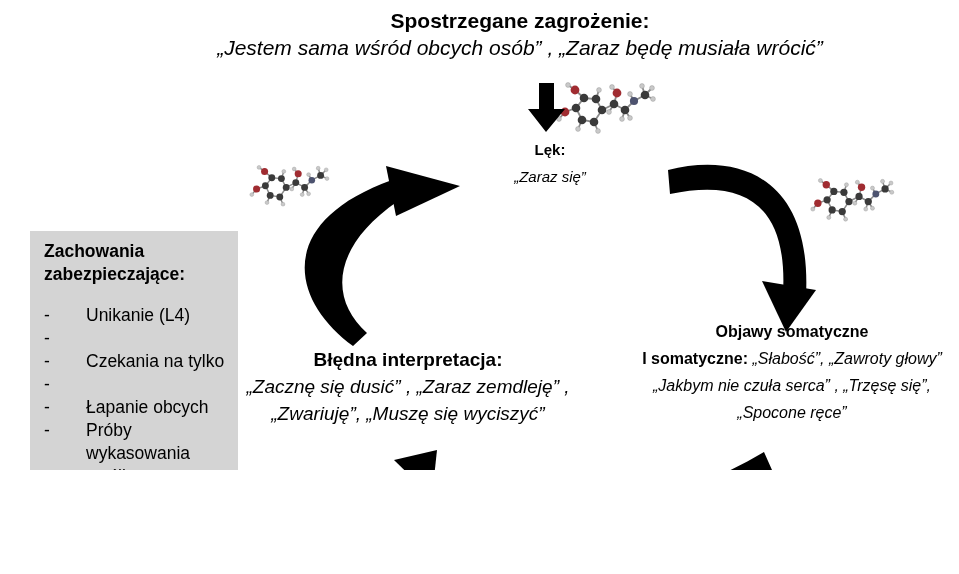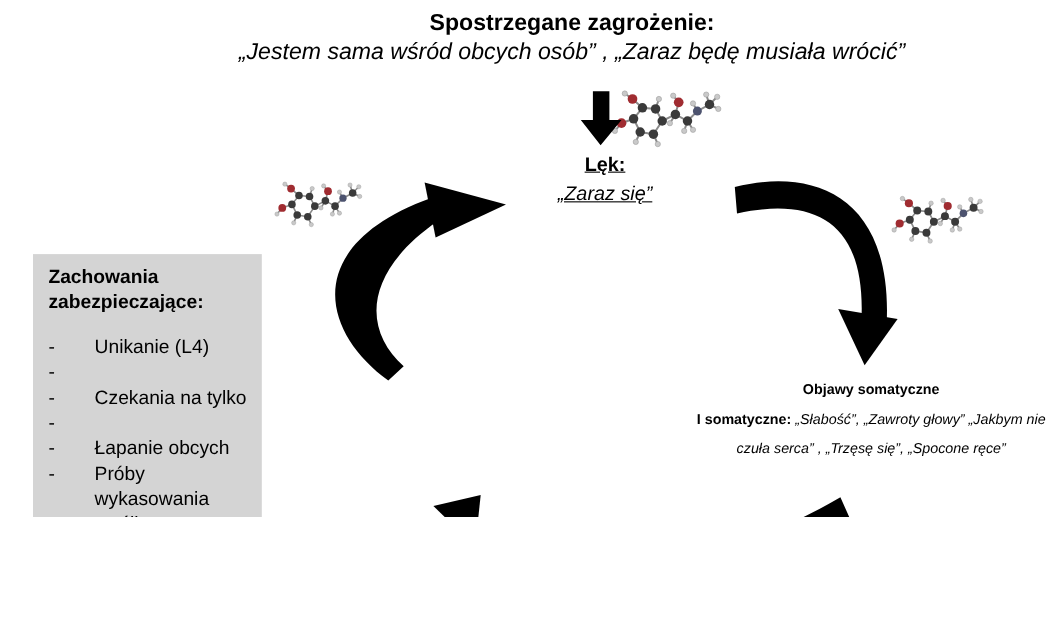--- a/index.html
+++ b/index.html
@@ -7,25 +7,25 @@
     position:relative;width:959px;height:470px;background:#ffffff;
     font-family:"Liberation Sans",sans-serif;color:#000;overflow:hidden;
   }
   .abs{position:absolute;}
   .ctr{text-align:center;}
   .b{font-weight:bold;}
   .i{font-style:italic;}
   
   .title-block{left:40px;top:7px;width:960px;font-size:21px;line-height:27px;}
   
-  .anxiety-block{left:450px;top:136px;width:200px;font-size:18px;line-height:27px;text-decoration:underline;}
+  .anxiety-block{left:450px;top:136px;width:200px;font-size:15px;line-height:27px;}
   
   .misinterp-block{left:240px;top:346px;width:336px;font-size:19px;line-height:27px;}
   
-  .symptoms-block{left:625px;top:340px;width:334px;font-size:13px;line-height:27px;}
+  .symptoms-block{left:625px;top:318px;width:334px;font-size:16px;line-height:27px;}
   
   .safety-box{
     left:30px;top:231px;width:208px;height:297px;background:#d4d4d4;
     box-sizing:border-box;padding:9px 8px 8px 14px;font-size:17.5px;line-height:23px;
   }
   .safety-box .hd{font-weight:bold;margin-bottom:18px;}
   .safety-li{display:grid;grid-template-columns:42px 1fr;}
   .overlay{position:absolute;left:0;top:0;width:959px;height:574px;pointer-events:none;}
 </style>
 </head>
@@ -137,20 +137,24 @@
     <div class="safety-li">
       <span>-</span>
       <span>Łapanie obcych</span>
     </div>
     <div class="safety-li">
       <span>-</span>
       <span>Próby wykasowania myśli</span>
     </div>
   </div>
 
+  <div class="abs ctr misinterp-block">
+    <div class="b">Błędna interpretacja:</div>
+    <div class="i">„Zacznę się dusić” , „Zaraz zemdleję” , „Zwariuję”, „Muszę się wyciszyć”</div>
+  </div>
 
   <div class="abs ctr symptoms-block">
     <div class="b">Objawy somatyczne</div>
     <div>
       <span class="b">I somatyczne:</span>
       <span class="i">„Słabość”, „Zawroty głowy” „Jakbym nie czuła serca” , „Trzęsę się”, „Spocone ręce”</span>
     </div>
   </div>
 
 </div>

